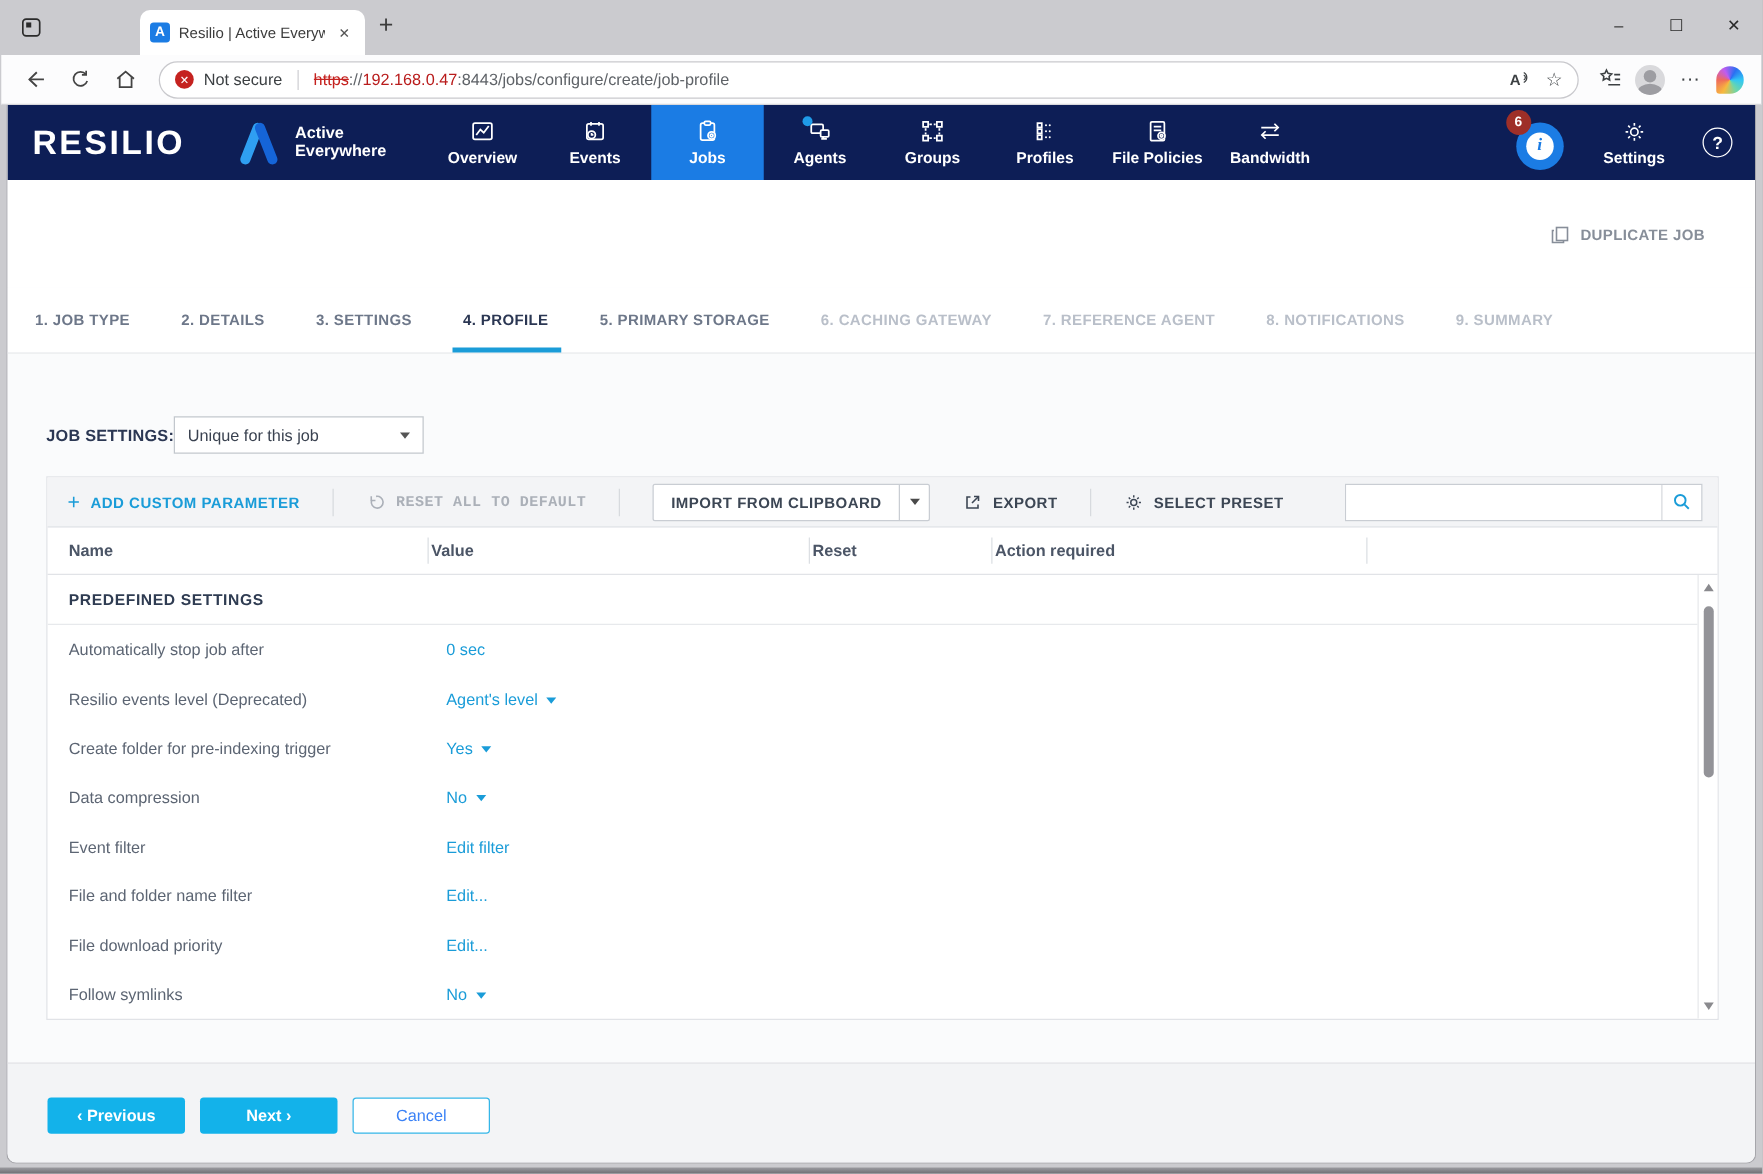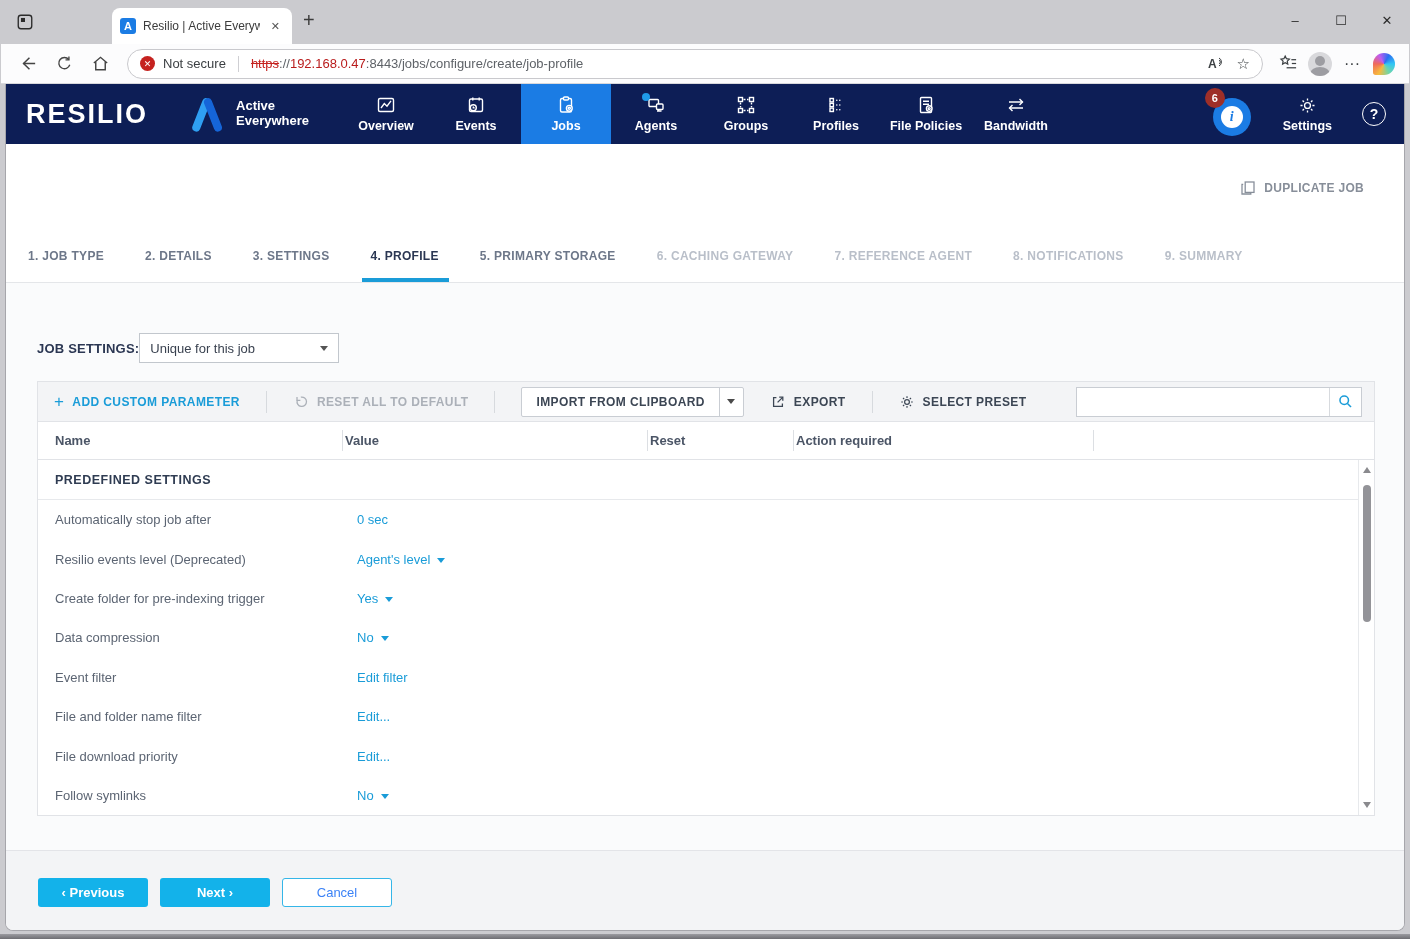--- a/index.html
+++ b/index.html
@@ -83,21 +83,21 @@
   .js-row{position:absolute; left:31px; top:30px; display:flex; align-items:center; margin-top:20px;}
   .js-label{font-size:13px; font-weight:700; color:#2b3753; letter-spacing:.2px;}
   .select{width:200px; height:30px; background:#fff; border:1px solid #c2c7cd; display:flex; align-items:center; padding:12px 10px; font-size:13px; color:#3a4250; cursor:pointer;}
   .select .sel-caret{margin-left:auto;}
   .caret{display:inline-block; width:0; height:0; border-left:4.5px solid transparent; border-right:4.5px solid transparent; border-top:5px solid currentColor; vertical-align:middle;}
 
   .param-table{position:absolute; left:31px; top:98px; width:1338px; height:435px; background:#fff; border:1px solid #e1e3e7;}
   .ptoolbar{height:40px; background:#f3f4f6; border-bottom:1px solid #e1e3e7; display:flex; align-items:center; padding:0 12px 0 16px; gap:26px;}
   .tbtn{display:flex; align-items:center; gap:8px; font-size:12px; font-weight:700; letter-spacing:.4px; white-space:nowrap; cursor:pointer;}
   .tbtn.blue{color:var(--link);}
-  .tbtn.gray{color:#abb0b8; cursor:default;}
+  .tbtn.gray{color:#abb0b8; cursor:default;font-family:Liberation Mono, monospace;}
   .tbtn.dark{color:#3c4654;}
   .plus-glyph{font-size:17px; font-weight:400; line-height:1;}
   .tsep{width:1px; height:22px; background:#d7dade; flex:0 0 auto;}
   .split-btn{display:flex; align-items:stretch; height:30px; background:#fff; border:1px solid #c9cdd3; border-radius:2px; cursor:pointer;}
   .split-main{display:flex; align-items:center; padding:0 14px; font-size:12px; font-weight:700; letter-spacing:.4px; color:#3c4654;}
   .split-caret{width:24px; border-left:1px solid #c9cdd3; display:flex; align-items:center; justify-content:center; color:#4a4a4a;}
   .searchbox{margin-left:auto; display:flex; height:30px; width:286px; background:#fff; border:1px solid #c9cdd3; flex:0 0 auto;}
   .searchbox input{flex:1; border:none; outline:none; padding:0 10px; font-size:13px; font-family:"Liberation Sans",sans-serif; color:#333; min-width:0;}
   .search-btn{width:32px; border-left:1px solid #d7dade; display:flex; align-items:center; justify-content:center; color:var(--link); cursor:pointer;}
 

